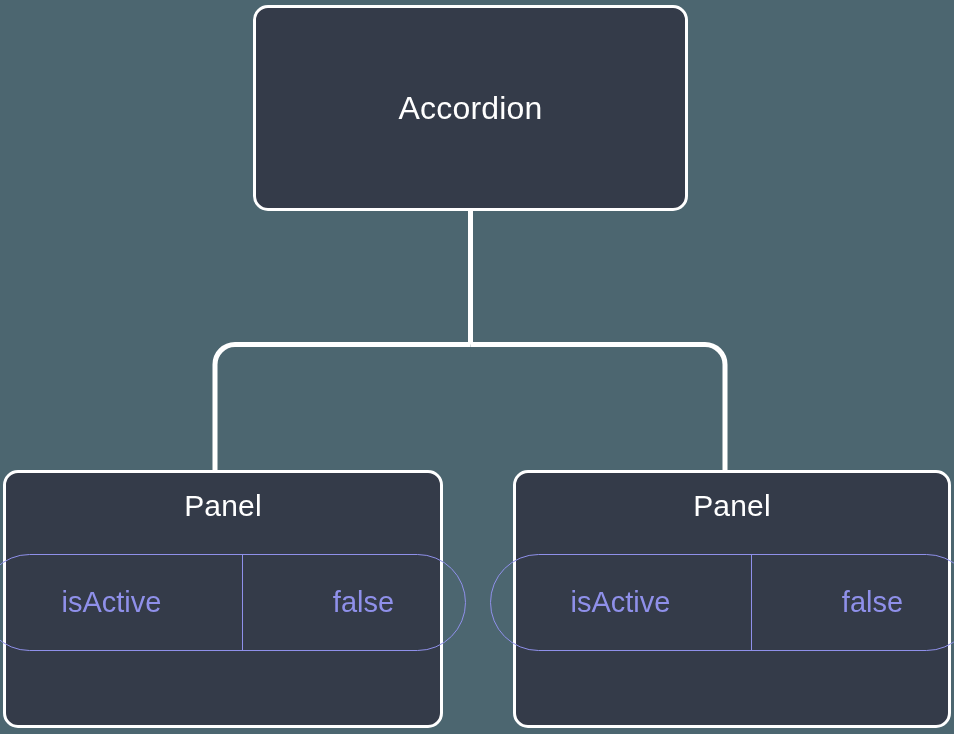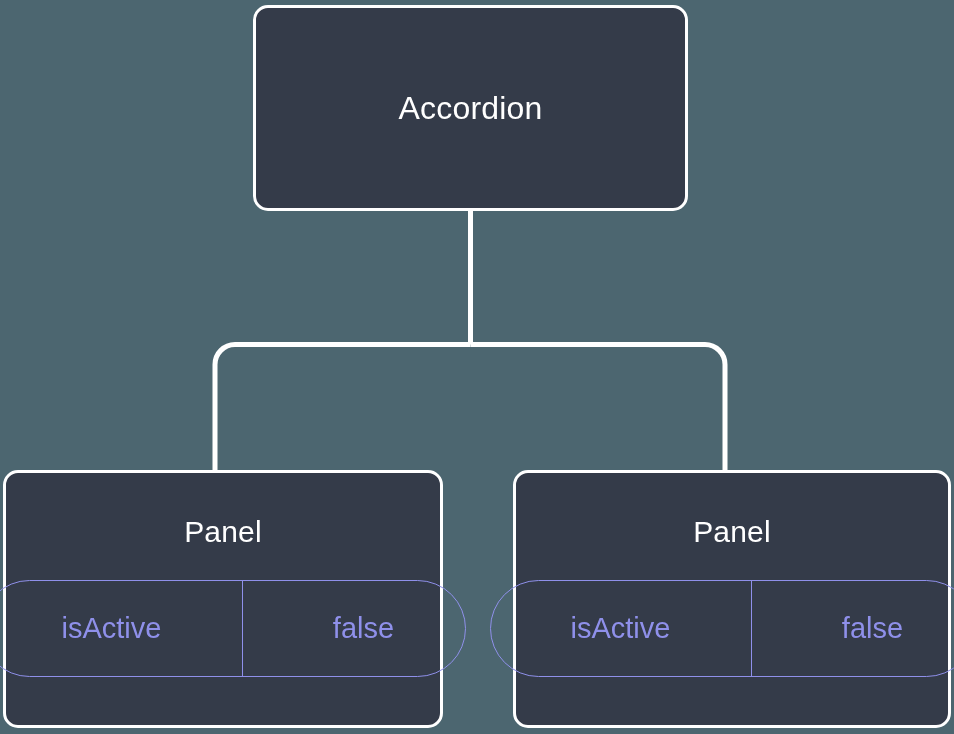--- a/index.html
+++ b/index.html
@@ -55,21 +55,21 @@
     color: #ffffff;
     font-size: 32px;
     font-weight: 400;
     letter-spacing: 0.2px;
     line-height: 1;
   }
 
   .node-panel {
     top: 470px;
     height: 258px;
-    padding-top: 44px;
+    padding-top: 18px;
   }
   .node-panel-left {
     left: 3px;
     width: 440px;
   }
   .node-panel-right {
     left: 513px;
     width: 438px;
   }
 

